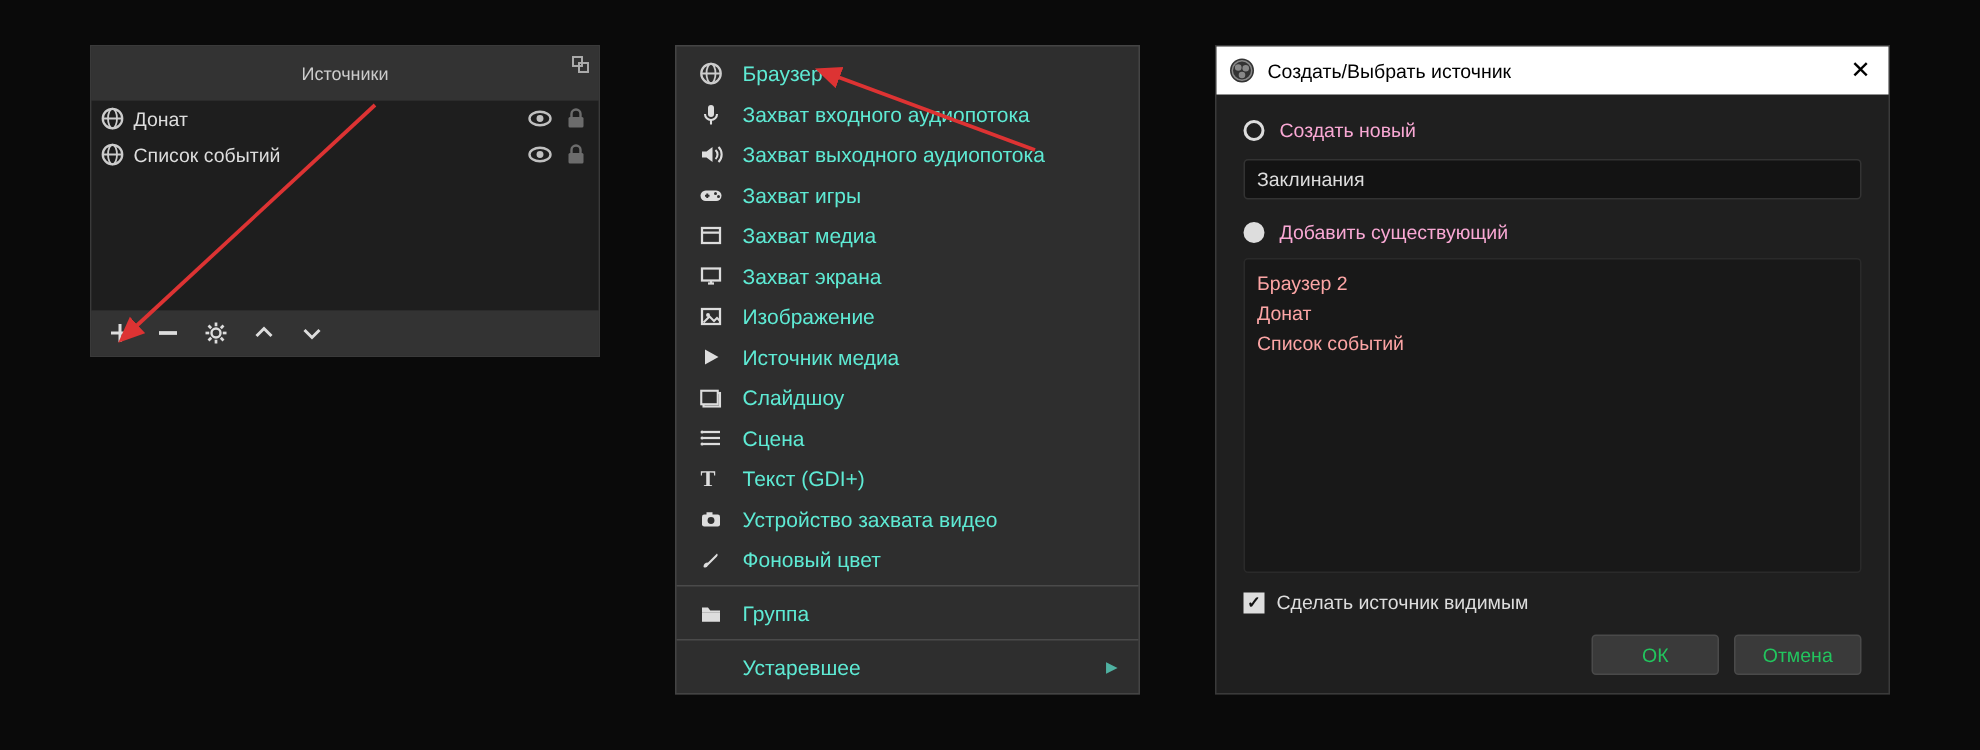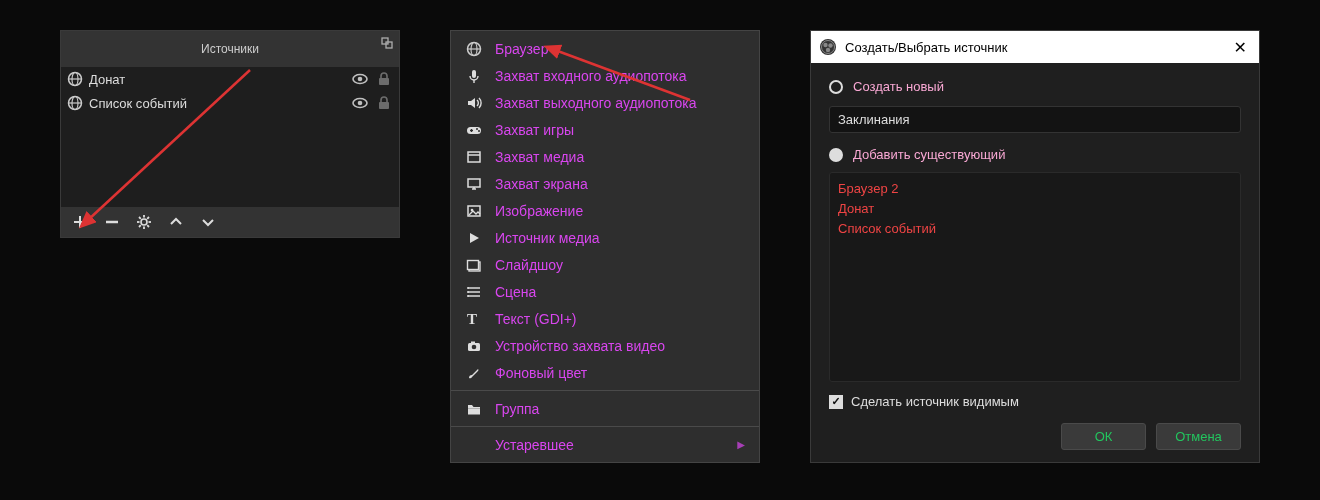--- a/index.html
+++ b/index.html
@@ -15,37 +15,37 @@
   .src-row{display:flex;align-items:center;height:24px;padding:0 6px;gap:6px}
   .src-row .icon{width:16px;flex:0 0 16px;display:flex;justify-content:center}
   .src-label{flex:1;color:#ddd;font-size:13px}
   .src-eye,.src-lock{width:18px;flex:0 0 18px;display:flex;justify-content:center;opacity:.85}
   .src-lock{opacity:.45}
   .sources-footer{background:#333;height:30px;display:flex;align-items:center;gap:14px;padding:0 10px}
   .sources-footer .fbtn{display:flex;align-items:center;justify-content:center;width:18px;height:18px;cursor:pointer}
 
   
   .ctx-menu{position:absolute;left:450px;top:30px;width:310px;background:#2e2e2e;border:1px solid #444;padding:4px 0}
-  .ctx-item{display:flex;align-items:center;height:27px;padding:0 14px;gap:12px;color:#d946ef;font-size:14px;cursor:pointer}
+  .ctx-item{display:flex;align-items:center;height:27px;padding:0 14px;gap:12px;color:#5eead4;font-size:14px;cursor:pointer}
   .ctx-item .ci-icon{width:18px;flex:0 0 18px;display:flex;justify-content:center;align-items:center}
   .ctx-sep{height:1px;background:#4a4a4a;margin:4px 0}
   .ctx-item .arrow{margin-left:auto;font-size:10px;opacity:.7}
 
   
   .dlg{position:absolute;left:810px;top:30px;width:450px;background:#1f1f1f;border:1px solid #3a3a3a}
   .dlg-titlebar{background:#fff;color:#000;height:30px;display:flex;align-items:center;padding:16px 8px;gap:8px;font-size:13px}
   .dlg-titlebar .obs-logo{width:18px;height:18px}
   .dlg-close{margin-left:auto;font-size:16px;color:#000;cursor:pointer;padding:0 4px}
   .dlg-body{padding:16px 18px 12px}
   .radio-row{display:flex;align-items:center;gap:10px;margin-bottom:10px;font-size:13px;color:#f9a8d4}
   .radio{width:14px;height:14px;border:2px solid #ddd;border-radius:50%;position:relative;flex:0 0 14px}
   .radio.on::after{content:"";position:absolute;inset:2px;border-radius:50%;background:#ddd;display:none}
   .radio.filled{background:#ddd}
   .name-input{width:100%;background:#131313;border:1px solid #333;border-radius:3px;padding:5px 8px;color:#ddd;font-size:13px;margin:2px 0 14px}
-  .exist-list{background:#181818;border:1px solid #2a2a2a;border-radius:3px;height:210px;padding:6px 8px;color:#ef4444;font-size:13px;line-height:20px;margin-bottom:12px}
+  .exist-list{background:#181818;border:1px solid #2a2a2a;border-radius:3px;height:210px;padding:6px 8px;color:#fca5a5;font-size:13px;line-height:20px;margin-bottom:12px}
   .check-row{display:flex;align-items:center;gap:8px;font-size:13px;color:#ddd;margin-bottom:14px}
   .chk{width:14px;height:14px;background:#ddd;display:flex;align-items:center;justify-content:center;color:#111;font-size:11px;font-weight:bold}
   .dlg-buttons{display:flex;justify-content:flex-end;gap:10px}
   .dlg-buttons button{background:#3a3a3a;border:1px solid #4a4a4a;color:#22c55e;padding:5px 0;width:85px;font-size:13px;border-radius:3px;cursor:pointer}
 
   
   .arrow-svg{position:absolute;pointer-events:none}
 </style>
 </head>
 <body>

